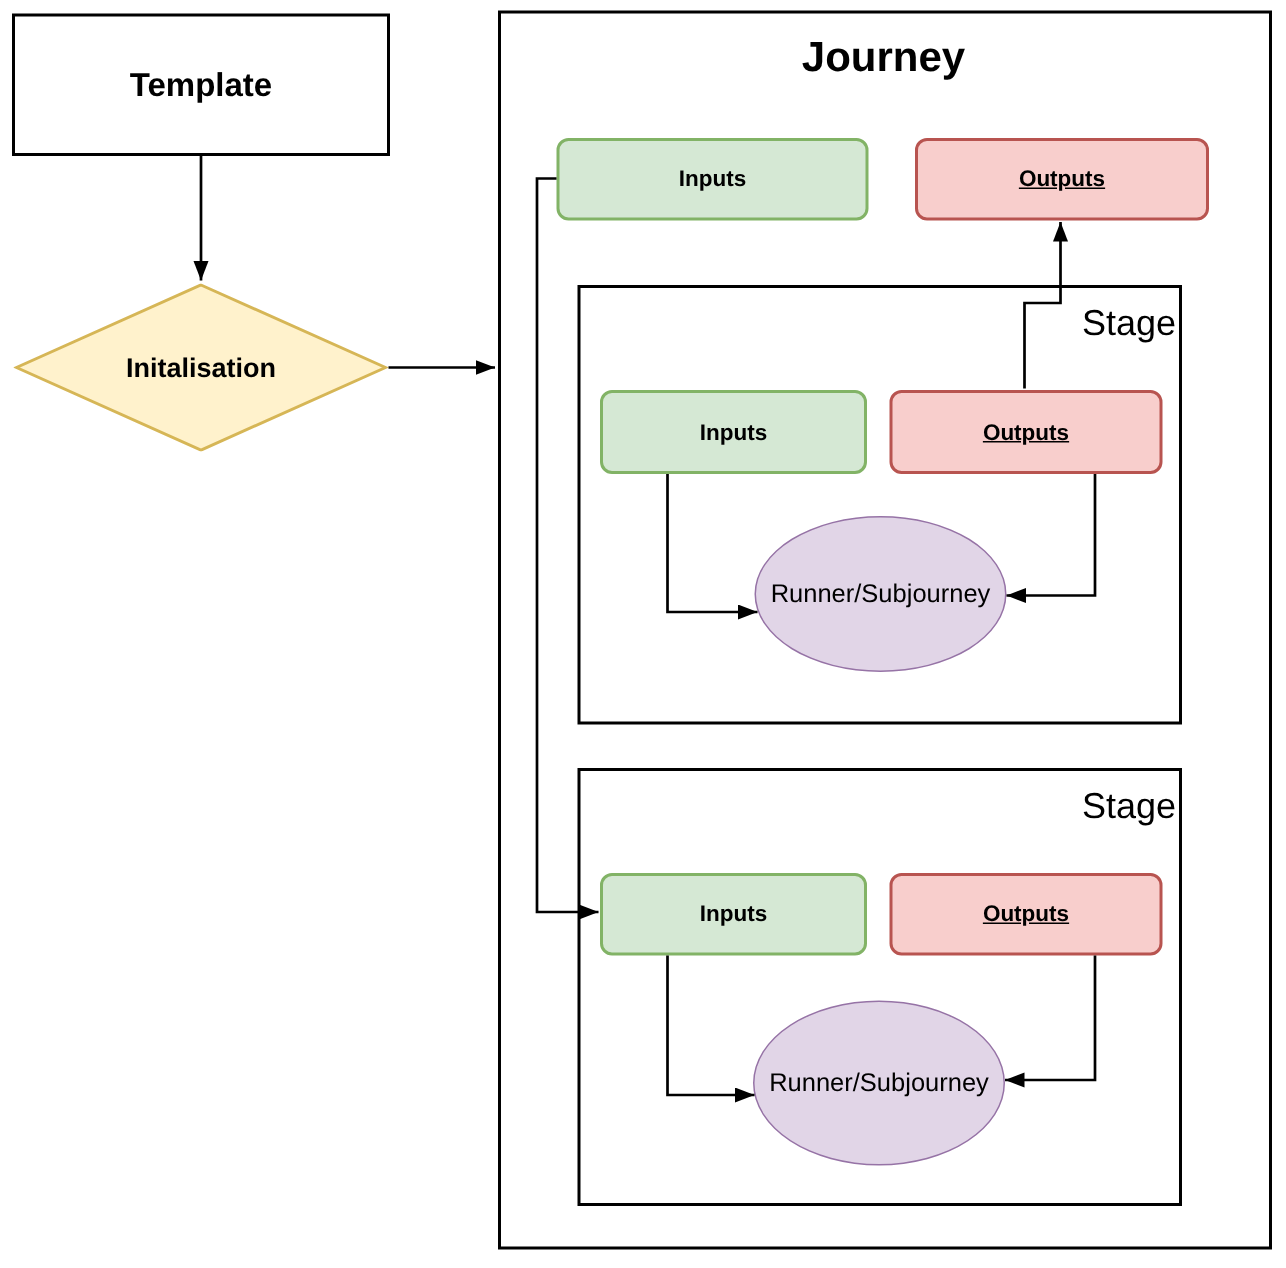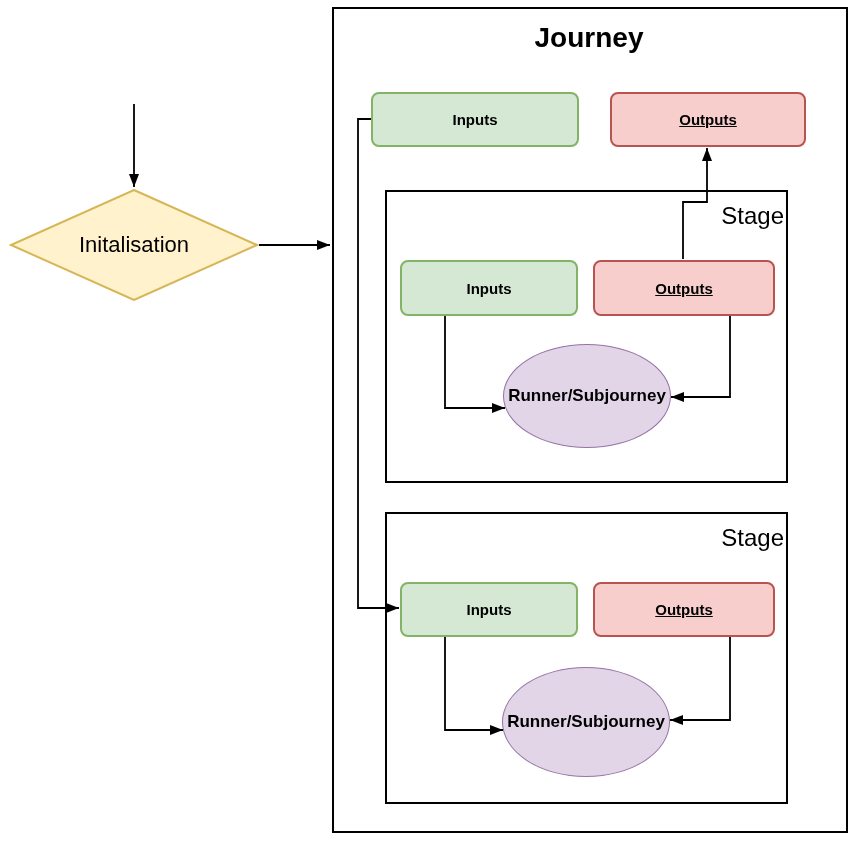--- a/index.html
+++ b/index.html
@@ -41,29 +41,29 @@
     display:flex; align-items:center; justify-content:center;
     font-size:15px; font-weight:bold; z-index:2;
   }
   .pill.green { background:var(--green-fill); border:2px solid var(--green-border); }
   .pill.red   { background:var(--red-fill);   border:2px solid var(--red-border);text-decoration:underline; }
   
   .ellipse {
     position:absolute; border-radius:50%;
     background:var(--purple-fill); border:1.6px solid var(--purple-border);
     display:flex; align-items:center; justify-content:center;
-    font-size:17px; font-weight:bold; z-index:2; text-align:left;
+    font-size:17px; font-weight:normal; z-index:2; text-align:left;
   }
   
   .diamond { position:absolute; z-index:2; }
   .diamond svg { position:absolute; left:0; top:0; }
   .diamond-label {
     position:absolute; left:0; top:0; width:100%; height:100%;
     display:flex; align-items:center; justify-content:center;
-    font-size:22px; font-weight:normal;
+    font-size:18px; font-weight:bold;
   }
   .diamond polygon { fill:var(--yellow-fill); stroke:var(--yellow-border); stroke-width:2; }
   
   #connectors { position:absolute; left:0; top:0; z-index:3; pointer-events:none; }
   #connectors path.wire { fill:none; stroke:var(--line); stroke-width:1.8; }
   #arrowhead path { fill:var(--line); }
 </style>
 </head>
 <body>
 
@@ -74,20 +74,23 @@
   </div>
 
   <div class="group" style="left:385px; top:190px; width:403px; height:293px;">
     <div class="group-title stage-title">Stage</div>
   </div>
 
   <div class="group" style="left:385px; top:512px; width:403px; height:292px;">
     <div class="group-title stage-title">Stage</div>
   </div>
 
+  <div class="rect-node" style="left:8px; top:9px; width:252px; height:95px;">
+    <span>Template</span>
+  </div>
 
   <div class="diamond" style="left:9px; top:189px; width:250px; height:112px;">
     <svg width="250" height="112" viewBox="0 0 250 112">
       <polygon points="125,1 248,56 125,111 2,56"></polygon>
     </svg>
     <span class="diamond-label">Initalisation</span>
   </div>
 
   <div class="pill green" style="left:371px; top:92px; width:208px; height:55px;">
     <span>Inputs</span>

